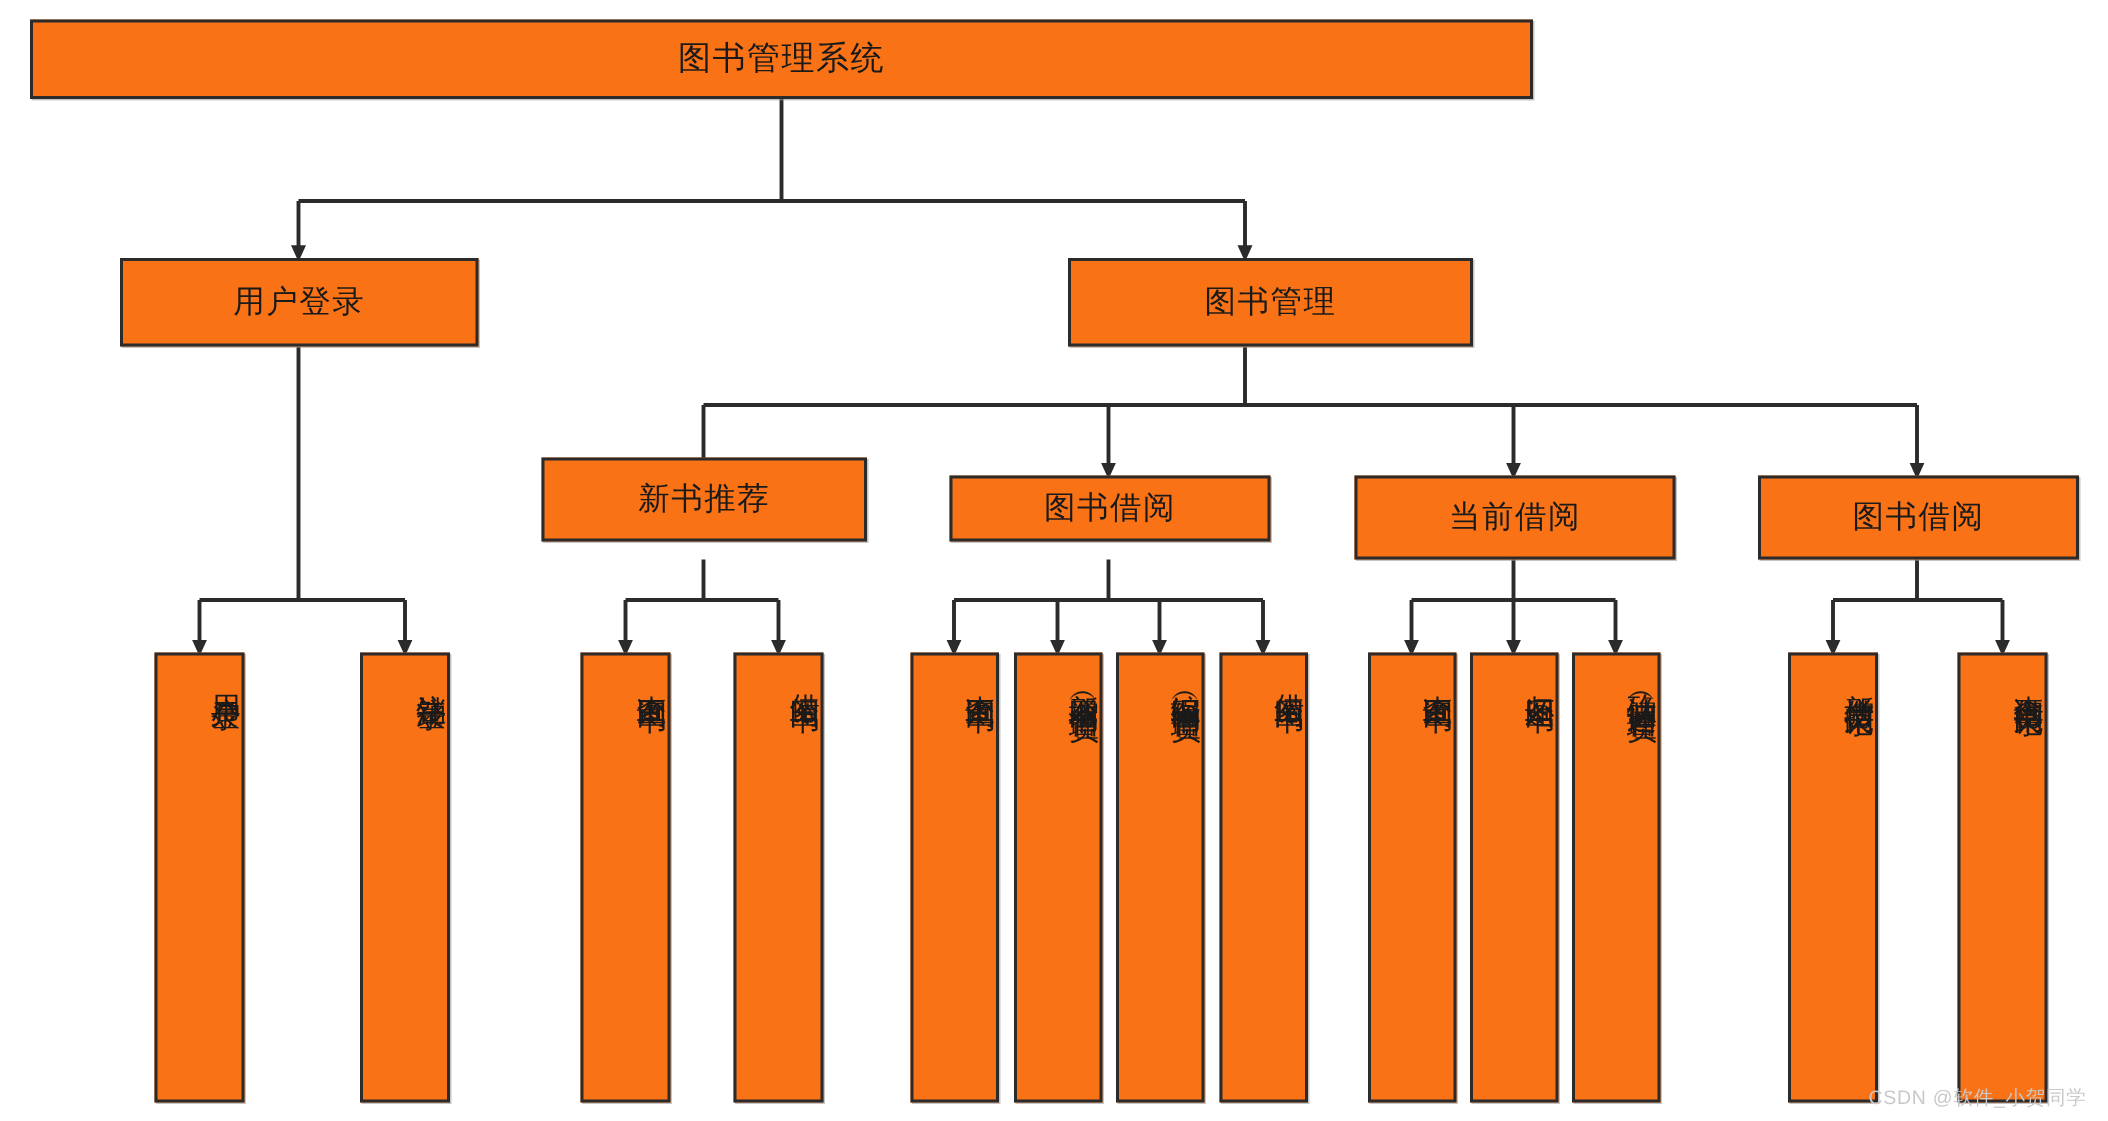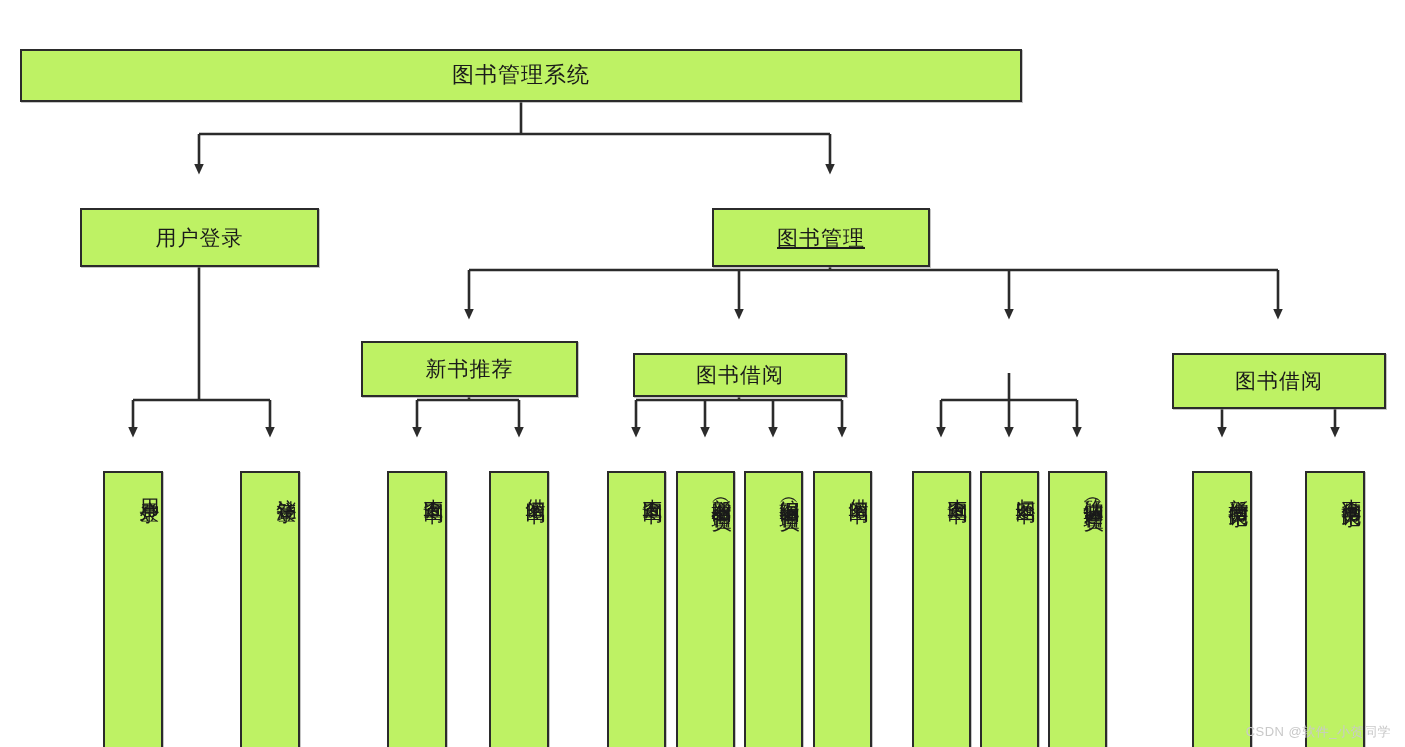--- a/index.html
+++ b/index.html
@@ -10,29 +10,28 @@
     font-family:"Liberation Sans","DejaVu Sans",sans-serif;
     overflow:hidden;
     position:relative;
   }
   #diagram{
     position:absolute;left:0;top:0;width:1405px;height:747px;
   }
   .node{
     position:absolute;
     box-sizing:border-box;
-    background:#bef264;
+    background:#f97316;
     border:2px solid #2b2b2b;
     display:flex;
     align-items:center;
     justify-content:center;
     color:#1a1a1a;
     line-height:1.12;
     box-shadow:1px 1px 0 rgba(150,150,150,.55);
-    margin-top:36px;
   }
   .node.h{
     font-size:21px;
     letter-spacing:1px;
   }
   .node.root{font-size:22px;}
   .node.leaf{
     font-size:20px;
     writing-mode:vertical-rl;
     text-orientation:upright;
@@ -118,29 +117,32 @@
     <line x1="1335" y1="400" x2="1335" y2="428" marker-end="url(#arrow)"></line>
   </svg>
 
   <div class="node h root" style="left:20px;top:13px;width:1002px;height:53px;">
     <span>图书管理系统</span>
   </div>
 
   <div class="node h" style="left:80px;top:172px;width:239px;height:59px;">
     <span>用户登录</span>
   </div>
-  <div class="node h" style="left:712px;top:172px;width:218px;height:59px;text-decoration:underline;">
+  <div class="node h" style="left:712px;top:172px;width:270px;height:59px;">
     <span>图书管理</span>
   </div>
 
   <div class="node h" style="left:361px;top:305px;width:217px;height:56px;">
     <span>新书推荐</span>
   </div>
   <div class="node h" style="left:633px;top:317px;width:214px;height:44px;">
     <span>图书借阅</span>
+  </div>
+  <div class="node h" style="left:903px;top:317px;width:214px;height:56px;">
+    <span>当前借阅</span>
   </div>
   <div class="node h" style="left:1172px;top:317px;width:214px;height:56px;">
     <span>图书借阅</span>
   </div>
 
   <div class="node leaf center" style="left:103px;top:435px;width:60px;height:300px;">
     <span>用户登录</span>
   </div>
   <div class="node leaf center" style="left:240px;top:435px;width:60px;height:300px;">
     <span>注销登录</span>

